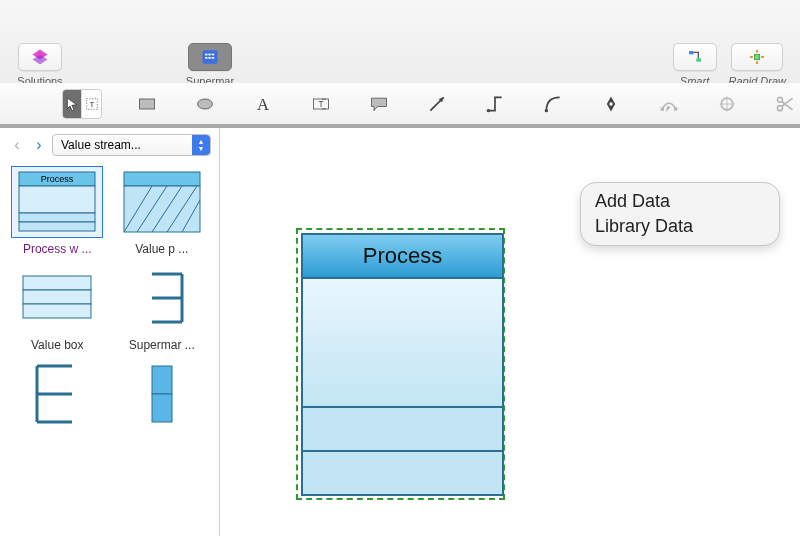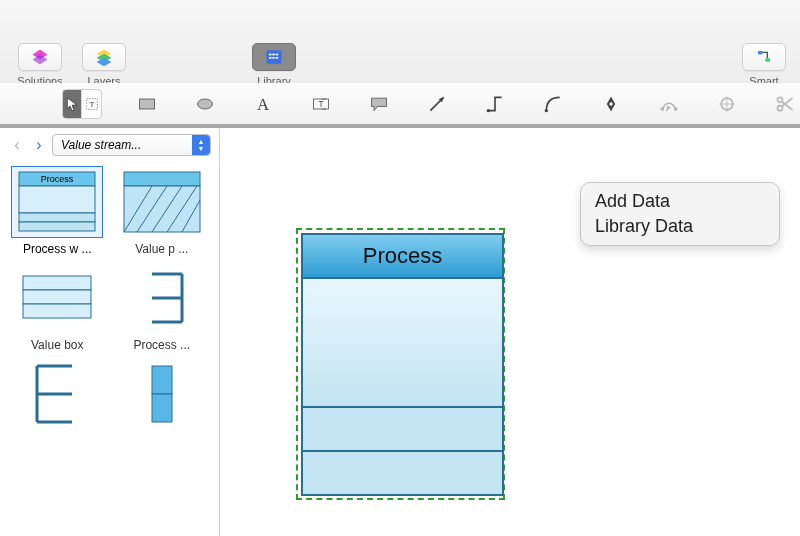--- a/index.html
+++ b/index.html
@@ -13,58 +13,58 @@
 .tl-max { background: #28c940; border: 1px solid #1ca82f; }
 
 
 .toolbar { position: absolute; top: 0; left: 0; right: 0; height: 94px; background: linear-gradient(#f7f7f7, #ececec); border-bottom: 1px solid #c8c8c8; display: flex; align-items: flex-end; padding: 0 10px 6px 10px; }
 .toolbar-group { display: flex; gap: 4px; align-items: flex-end; }
 .toolbar-spacer { flex: 1; }
 .tb-btn { display: flex; flex-direction: column; align-items: center; width: 60px; font-size: 11px; color: #5a5a5a; }
 .tb-btn .iconframe { width: 44px; height: 28px; border: 1px solid #cfcfcf; border-radius: 5px; background: linear-gradient(#ffffff, #f2f2f2); display: flex; align-items: center; justify-content: center; margin-bottom: 4px; box-shadow: 0 1px 0 rgba(0,0,0,.05); }
 .tb-btn .iconframe.active { background: #8b8b8b; border-color: #757575; }
 .tb-btn.wide .iconframe { width: 52px; }
-.tb-btn.nowidth { width: auto; padding: 0 4px; }
+.tb-btn.nowidth { width: auto; padding: 0 4px; font-style: italic; }
 .tb-btn .lbl { white-space: nowrap; }
 
 
 .drawbar { position: absolute; top: 83px; left: 0; right: 0; height: 45px; background: linear-gradient(#fdfdfd,#f1f1f1); border-bottom: 4px solid #a9a9a9; display: flex; align-items: center; padding-left: 62px; gap: 0; }
 .draw-segment { display: inline-flex; border: 1px solid #cfcfcf; border-radius: 4px; overflow: hidden; margin-right: 30px; background: #fff; }
 .draw-cell { width: 40px; height: 28px; display: flex; align-items: center; justify-content: center; border-right: 1px solid #d9d9d9; }
 .draw-cell:last-child { border-right: none; }
 .draw-cell.sel { background: #6f6f6f; }
 .draw-tools { display: flex; gap: 28px; align-items: center; }
 .draw-tool { width: 30px; height: 28px; display: flex; align-items: center; justify-content: center; color: #555; }
 .draw-tool.dim { opacity: .35; }
 
 
 .leftpanel { position: absolute; top: 128px; left: 0; width: 220px; bottom: 0; background: #fff; border-right: 1px solid #d2d2d2; }
 .lib-nav { height: 34px; display: flex; align-items: center; gap: 4px; padding: 0 8px; }
 .navbtn { width: 18px; height: 22px; display: flex; align-items: center; justify-content: center; color: #b0b0b0; font-size: 16px; }
 .navbtn.enabled { color: #2a7bde; }
-.lib-select { flex: 1; height: 22px; border: 1px solid #c0c0c0; border-radius: 4px; background: linear-gradient(#fff,#f4f4f4); font-size: 12px; padding: 0 22px 0 8px; position: relative; display: flex; align-items: center; font-style: italic; }
+.lib-select { flex: 1; height: 22px; border: 1px solid #c0c0c0; border-radius: 4px; background: linear-gradient(#fff,#f4f4f4); font-size: 12px; padding: 0 22px 0 8px; position: relative; display: flex; align-items: center; }
 .lib-select .arrows { position: absolute; right: 0; top: 0; bottom: 0; width: 18px; background: #3b7bec; border-radius: 0 4px 4px 0; color: #fff; display: flex; flex-direction: column; align-items: center; justify-content: center; font-size: 7px; line-height: 7px; }
 .stencils { display: grid; grid-template-columns: 1fr 1fr; gap: 6px 6px; padding: 4px 8px; }
 .stencil { display: flex; flex-direction: column; align-items: center; font-size: 12px; color: #333; }
 .stencil .thumb { width: 92px; height: 72px; border: 1px solid transparent; display: flex; align-items: center; justify-content: center; margin-bottom: 4px; }
 .stencil.sel .thumb { border-color: #2a7bde; background: #e9f2ff; }
-.stencil.sel .slabel { color: #000000; }
+.stencil.sel .slabel { color: #701a75; }
 
 
 .canvas { position: absolute; top: 128px; left: 220px; right: 0; bottom: 0; background: #fff; }
 
 
 .proc-shape { position: absolute; left: 76px; top: 100px; width: 209px; height: 272px; border: 2px dashed #2e9b2e; }
 .proc-inner { position: absolute; left: 3px; top: 3px; width: 203px; height: 266px; }
 .proc-header { height: 46px; background: linear-gradient(#7fcdf0,#2d9cd3); display: flex; align-items: center; justify-content: center; font-size: 22px; color: #111; border: 2px solid #2b6e93; }
 .proc-body { border: 2px solid #2b6e93; border-top: none; background: linear-gradient(#e8f6fd,#c3e5f3); height: 129px; }
 .proc-row { border: 2px solid #2b6e93; border-top: none; background: #c3e5f3; height: 44px; }
 
 
-.ctxmenu { position: absolute; top: 54px; left: 360px; width: 200px; background: #f4f4f4; border: 1px solid #c7c7c7; border-radius: 10px; box-shadow: 0 4px 10px rgba(0,0,0,.15); padding: 6px 0; }
+.ctxmenu { position: absolute; top: 54px; left: 360px; width: 200px; background: #f4f4f4; border: 1px solid #c7c7c7; border-radius: 16px; box-shadow: 0 4px 10px rgba(0,0,0,.15); padding: 6px 0; }
 .ctxmenu .mi { padding: 2px 14px; font-size: 18px; color: #222; }
 
 
 svg.icon { width: 20px; height: 20px; }
 svg.iconsm { width: 16px; height: 16px; }
 </style>
 </head>
 <body>
 
 <div class="traffic">
@@ -76,64 +76,67 @@
 <div class="toolbar">
   <div class="toolbar-group">
     <div class="tb-btn">
       <div class="iconframe">
         <svg class="icon" viewBox="0 0 24 24">
             <polygon points="12,3 21,9 12,15 3,9" fill="#e44bd1"></polygon>
             <polygon points="12,9 21,15 12,21 3,15" fill="#9a2bd0" opacity=".6"></polygon>
           </svg>
       </div>
       <span class="lbl">Solutions</span>
-    </div>
-    <div class="tb-btn">
-      <div class="iconframe">
-        <svg class="icon" viewBox="0 0 24 24">
-            <polygon points="12,3 21,8 12,13 3,8" fill="#ffd24a"></polygon>
-            <polygon points="12,8 21,13 12,18 3,13" fill="#4ac56b"></polygon>
-            <polygon points="12,13 21,18 12,23 3,18" fill="#4a9af0"></polygon>
-          </svg>
-      </div>
-      <span class="lbl">Layers</span>
     </div>
   </div>
 
   <div style="width:110px"></div>
 
   <div class="tb-btn">
     <div class="iconframe active">
       <svg class="icon" viewBox="0 0 24 24">
           <rect x="3" y="4" width="18" height="16" rx="2" fill="#3b6fe2"></rect>
           <g fill="#fff">
             <rect x="6" y="8" width="3" height="2"></rect>
             <rect x="10" y="8" width="3" height="2"></rect>
             <rect x="14" y="8" width="3" height="2"></rect>
             <rect x="6" y="12" width="3" height="2"></rect>
             <rect x="10" y="12" width="3" height="2"></rect>
             <rect x="14" y="12" width="3" height="2"></rect>
           </g>
         </svg>
     </div>
-    <span class="lbl">Library</span>
+    <span class="lbl">Supermar</span>
   </div>
 
   <div class="toolbar-spacer"></div>
 
   <div class="toolbar-group">
     <div class="tb-btn nowidth">
       <div class="iconframe">
         <svg class="iconsm" viewBox="0 0 24 24">
             <rect x="3" y="3" width="7" height="5" fill="#3b8be2"></rect>
             <rect x="14" y="14" width="7" height="5" fill="#3bd27a"></rect>
             <path d="M10 5 H17 V14" stroke="#555" fill="none" stroke-width="2"></path>
           </svg>
       </div>
       <span class="lbl">Smart</span>
+    </div>
+    <div class="tb-btn nowidth wide">
+      <div class="iconframe">
+        <svg class="iconsm" viewBox="0 0 24 24">
+            <rect x="8" y="8" width="8" height="8" fill="#6fd96f" stroke="#2f8e2f"></rect>
+            <path d="M12 2v4M12 18v4M2 12h4M18 12h4" stroke="#e68a1e" stroke-width="2"></path>
+            <circle cx="12" cy="3" r="1.5" fill="#e68a1e"></circle>
+            <circle cx="12" cy="21" r="1.5" fill="#e68a1e"></circle>
+            <circle cx="3" cy="12" r="1.5" fill="#e68a1e"></circle>
+            <circle cx="21" cy="12" r="1.5" fill="#e68a1e"></circle>
+          </svg>
+      </div>
+      <span class="lbl">Rapid Draw</span>
     </div>
   </div>
 </div>
 
 <div class="drawbar">
   <div class="draw-segment">
     <div class="draw-cell sel">
       <svg class="iconsm" viewBox="0 0 24 24">
           <path d="M5 3 L19 13 L12 14 L15 21 L12 22 L9 15 L5 19 Z" fill="#fff" stroke="#222"></path>
         </svg>
@@ -279,21 +282,21 @@
 
     <div class="stencil">
       <div class="thumb">
         <svg width="80" height="64">
           <line x1="60" y1="8" x2="60" y2="56" stroke="#2b6e93" stroke-width="3"></line>
           <line x1="30" y1="8" x2="60" y2="8" stroke="#2b6e93" stroke-width="3"></line>
           <line x1="30" y1="32" x2="60" y2="32" stroke="#2b6e93" stroke-width="3"></line>
           <line x1="30" y1="56" x2="60" y2="56" stroke="#2b6e93" stroke-width="3"></line>
         </svg>
       </div>
-      <span class="slabel">Process ...</span>
+      <span class="slabel">Supermar ...</span>
     </div>
 
     <div class="stencil">
       <div class="thumb">
         <svg width="80" height="64">
           <line x1="20" y1="4" x2="20" y2="60" stroke="#2b6e93" stroke-width="3"></line>
           <line x1="20" y1="4" x2="55" y2="4" stroke="#2b6e93" stroke-width="3"></line>
           <line x1="20" y1="32" x2="55" y2="32" stroke="#2b6e93" stroke-width="3"></line>
           <line x1="20" y1="60" x2="55" y2="60" stroke="#2b6e93" stroke-width="3"></line>
         </svg>

